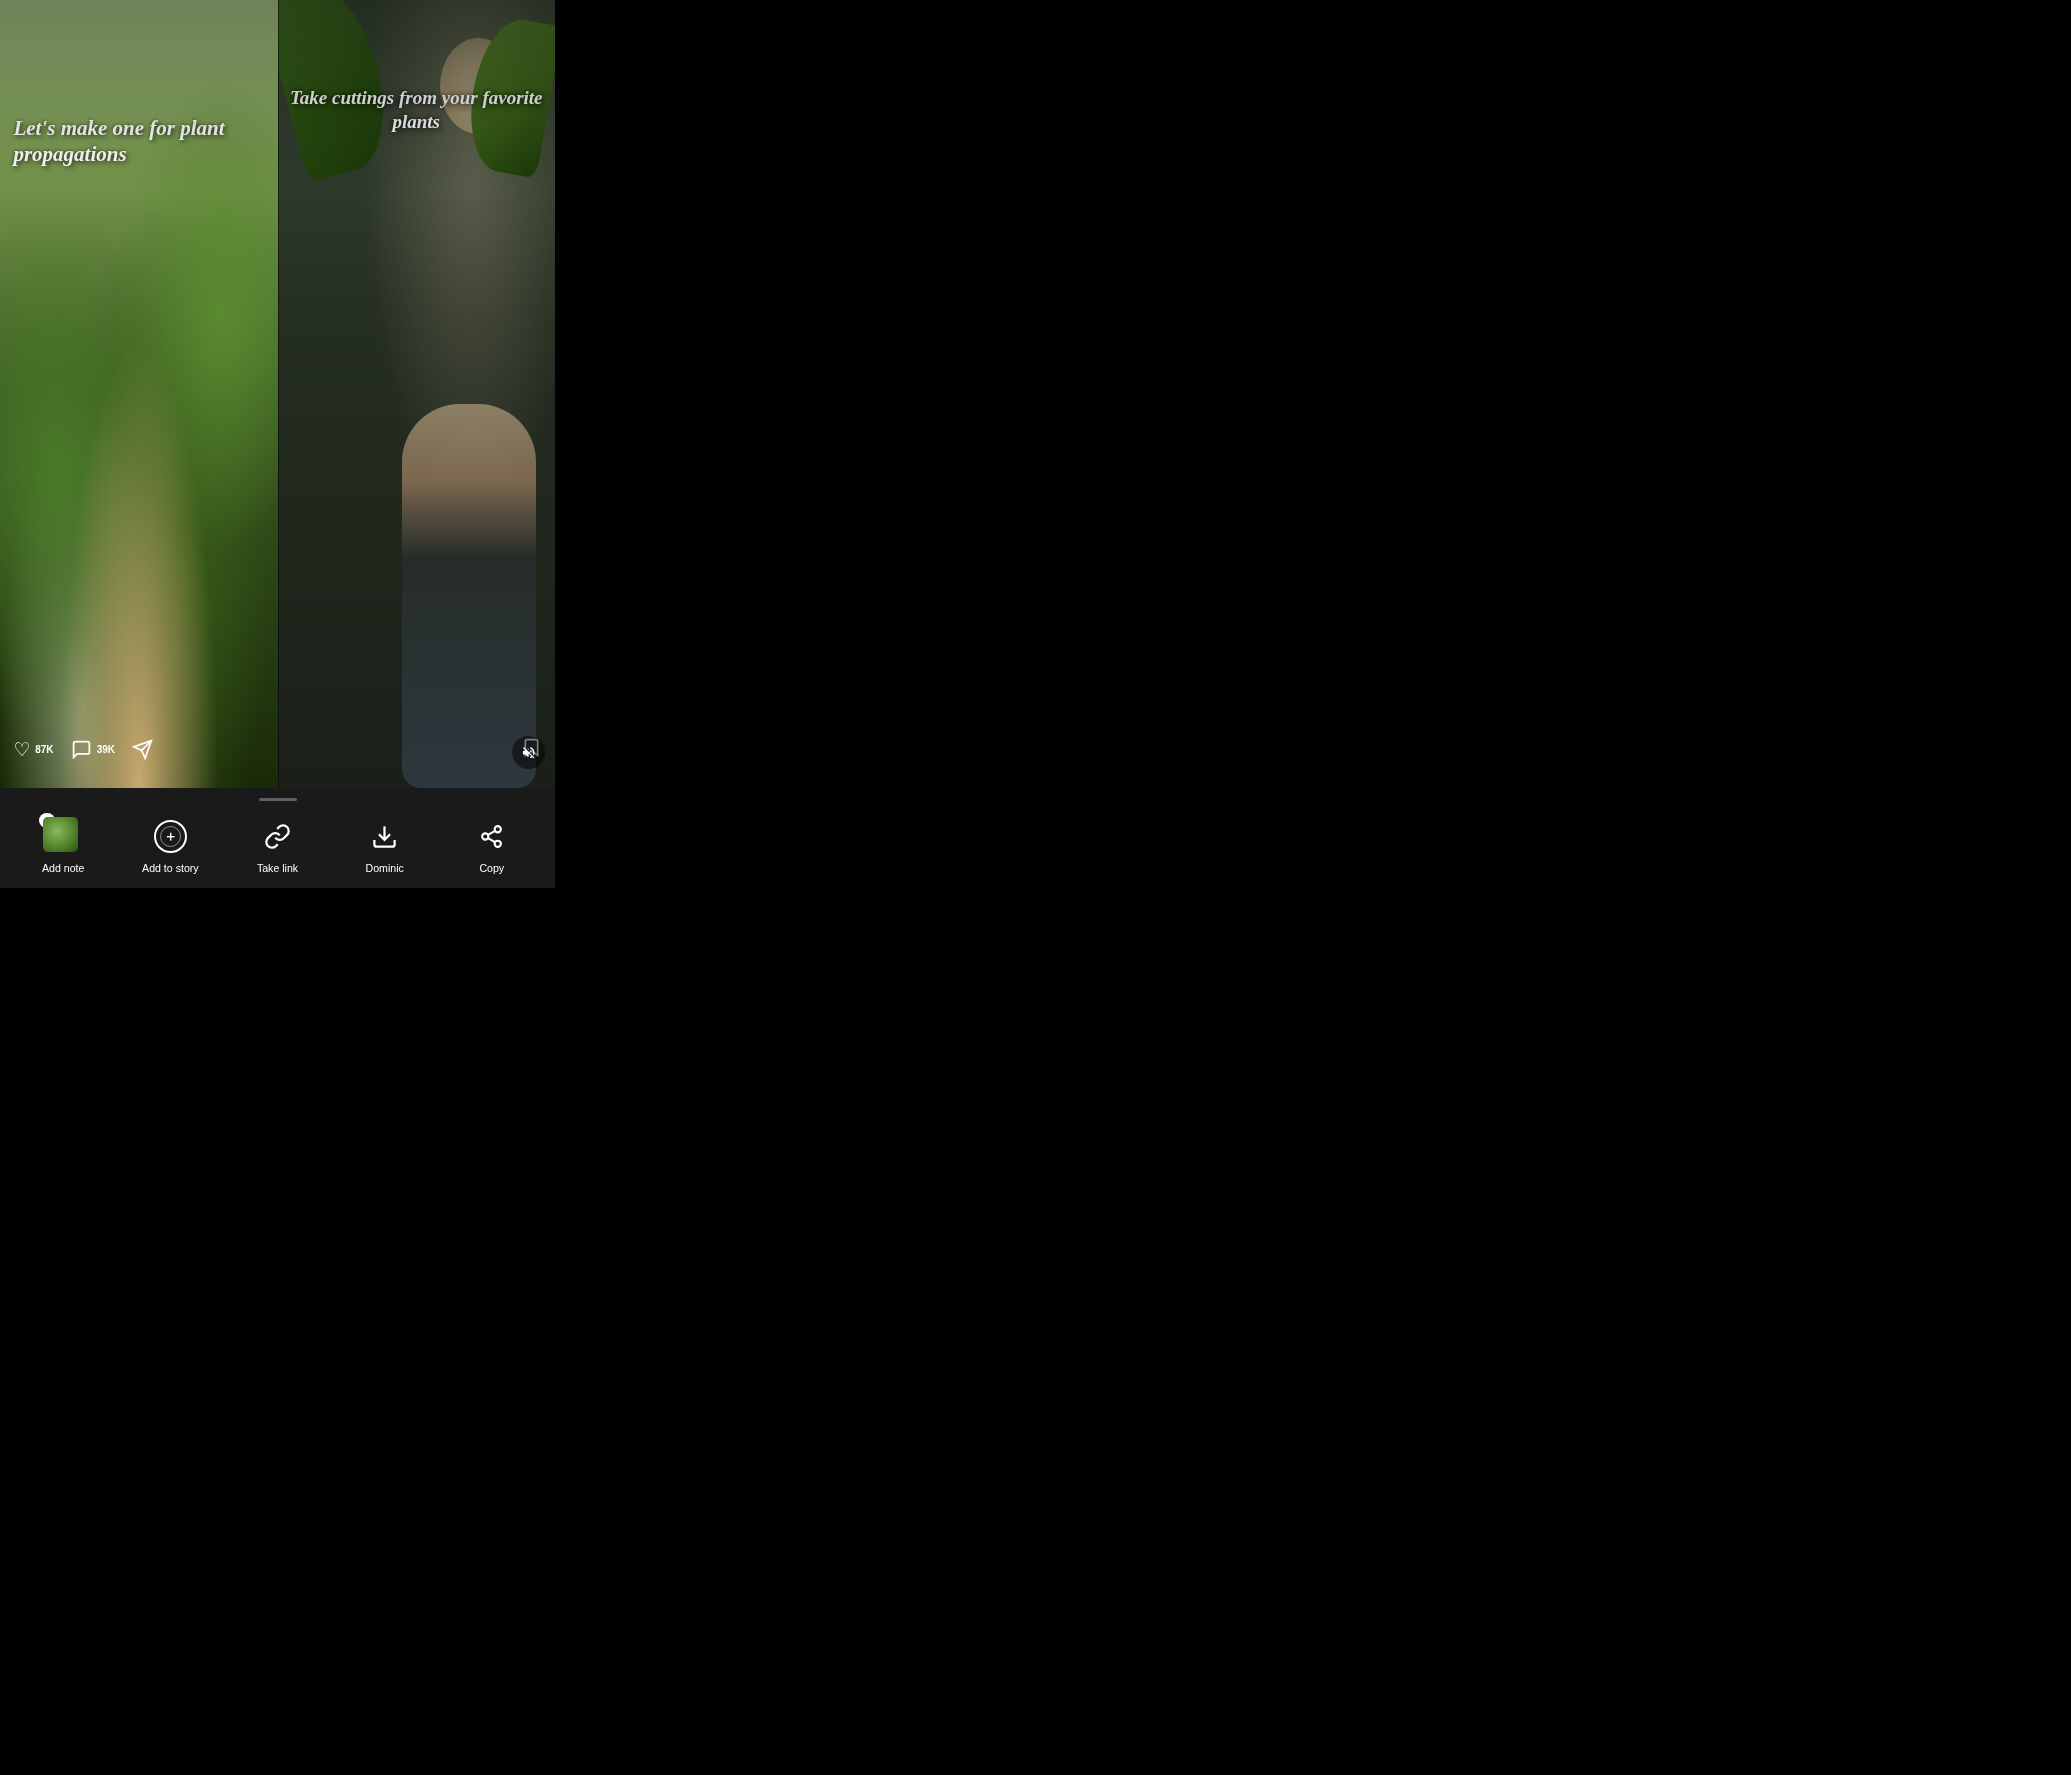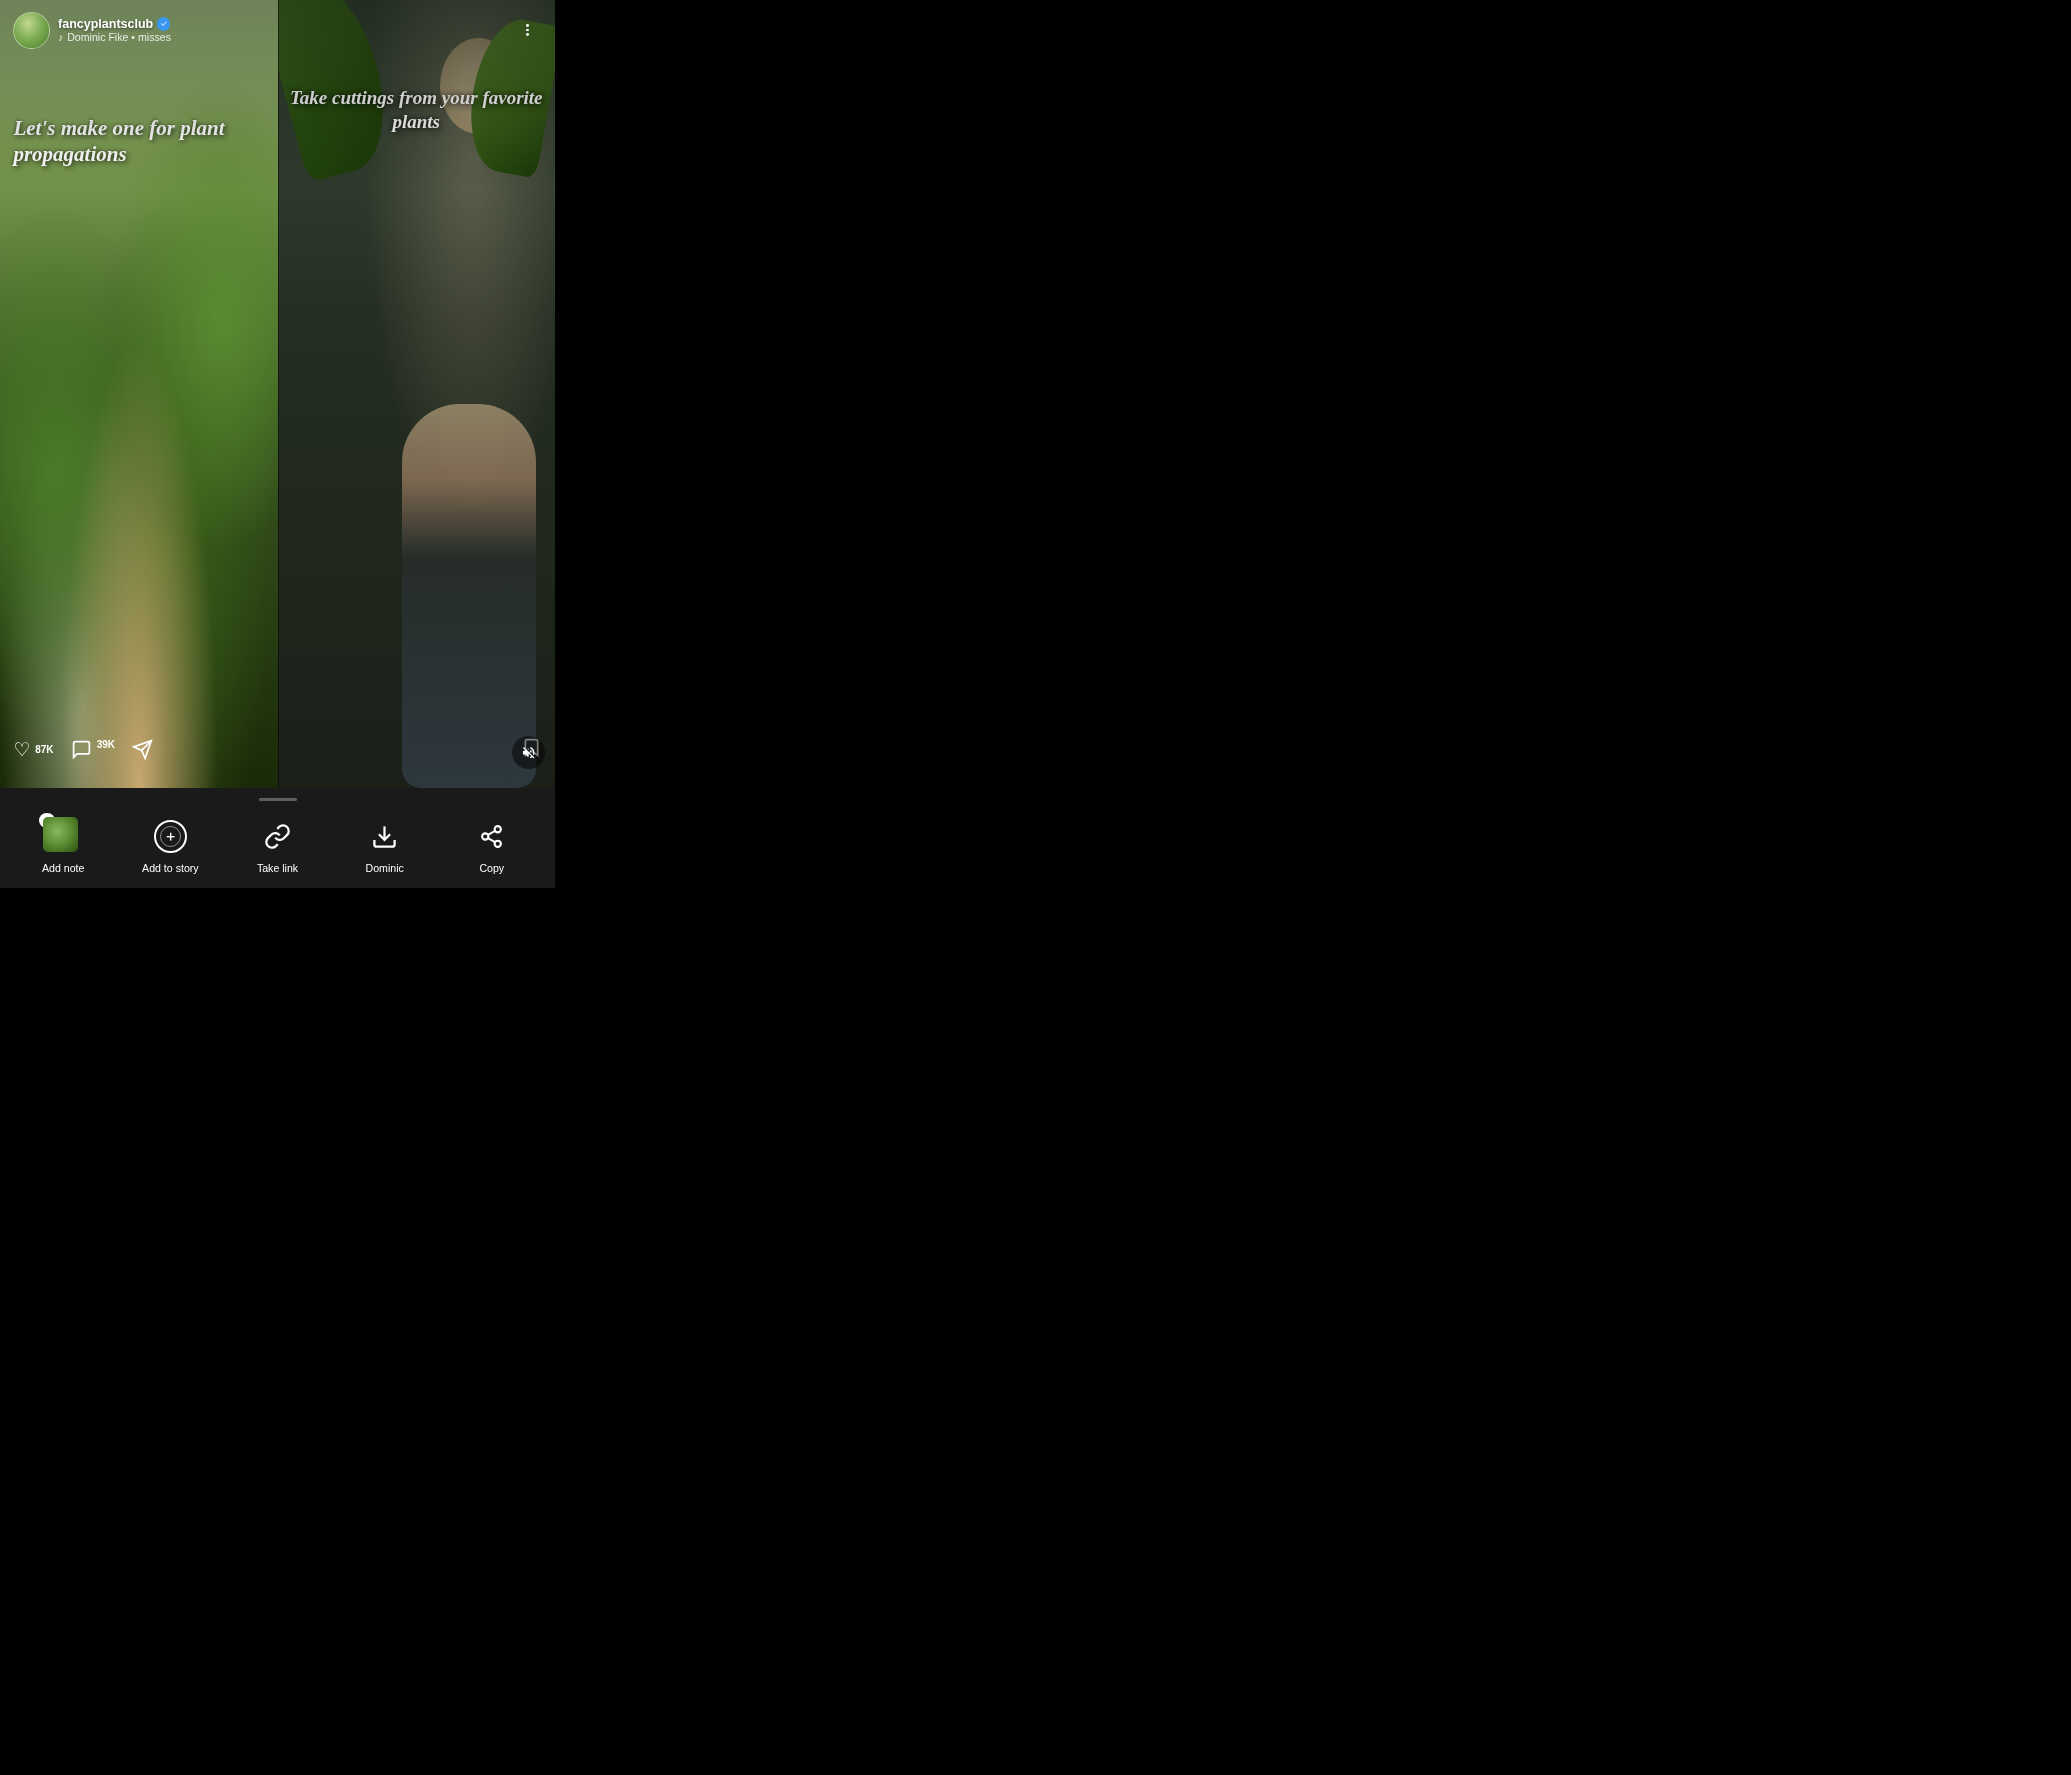--- a/index.html
+++ b/index.html
@@ -409,20 +409,21 @@
       gap: 4.8px;
     }
 
     .heart-icon {
       font-size: 19px;
       color: #fff;
     }
 
     .comment-btn {
       display: flex;
+      align-items: center;
       gap: 4.8px;
     }
 
     .send-btn {
       display: flex;
       align-items: center;
       gap: 4.8px;
     }
 
     .action-count {
@@ -543,46 +544,20 @@
 
       <div class="right-text">Take cuttings from your favorite plants</div>
 
       <div class="mute-btn">
         <svg width="15.4" height="15.4" viewBox="0 0 24 24" fill="white">
           <path d="M3.63 3.63a.996.996 0 000 1.41L7.29 8.7 7 9H4c-.55 0-1 .45-1 1v4c0 .55.45 1 1 1h3l3.29 3.29c.63.63 1.71.18 1.71-.71v-4.17l4.18 4.18c-.49.37-1.02.68-1.6.91-.36.15-.58.53-.58.92 0 .72.73 1.18 1.39.91.8-.33 1.55-.77 2.22-1.31l1.34 1.34a.996.996 0 101.41-1.41L5.05 3.63c-.39-.39-1.02-.39-1.42 0zM19 12c0 .82-.15 1.61-.41 2.34l1.53 1.53c.56-1.17.88-2.48.88-3.87 0-3.83-2.4-7.11-5.78-8.4-.59-.23-1.22.23-1.22.86v.19c0 .38.25.71.61.85C17.18 6.54 19 9.06 19 12zm-8.71-6.29l-.17.17L12 7.76V6.41c0-.89-1.08-1.33-1.71-.7zM16.5 12A4.5 4.5 0 0014 7.97v1.79l2.48 2.48c.01-.08.02-.16.02-.24z"></path>
         </svg>
       </div>
     </div>
 
-    <div class="header-overlay">
-      <div class="user-info">
-        <div class="avatar">
-          <div class="avatar-inner"></div>
-        </div>
-        <div class="user-details">
-          <div class="username-row">
-            <span class="username">fancyplantsclub</span>
-            <div class="verified-badge">
-              <svg width="7.7" height="7.7" viewBox="0 0 10 10" fill="white">
-                <path d="M4 7.5L1.5 5l.7-.7L4 6.1 7.8 2.3l.7.7z"></path>
-              </svg>
-            </div>
-          </div>
-          <div class="music-info">
-            <span class="music-note">♪</span>
-            <span>Dominic Fike • misses</span>
-          </div>
-        </div>
-      </div>
-      <div class="more-btn">
-        <div class="more-dot"></div>
-        <div class="more-dot"></div>
-        <div class="more-dot"></div>
-      </div>
-    </div>
 
   </div>
 
   <div class="bottom-bar">
     <div class="bottom-left-actions">
       <div class="like-btn">
         <span class="heart-icon">♡</span>
         <span class="action-count">87K</span>
       </div>
       <div class="comment-btn">

